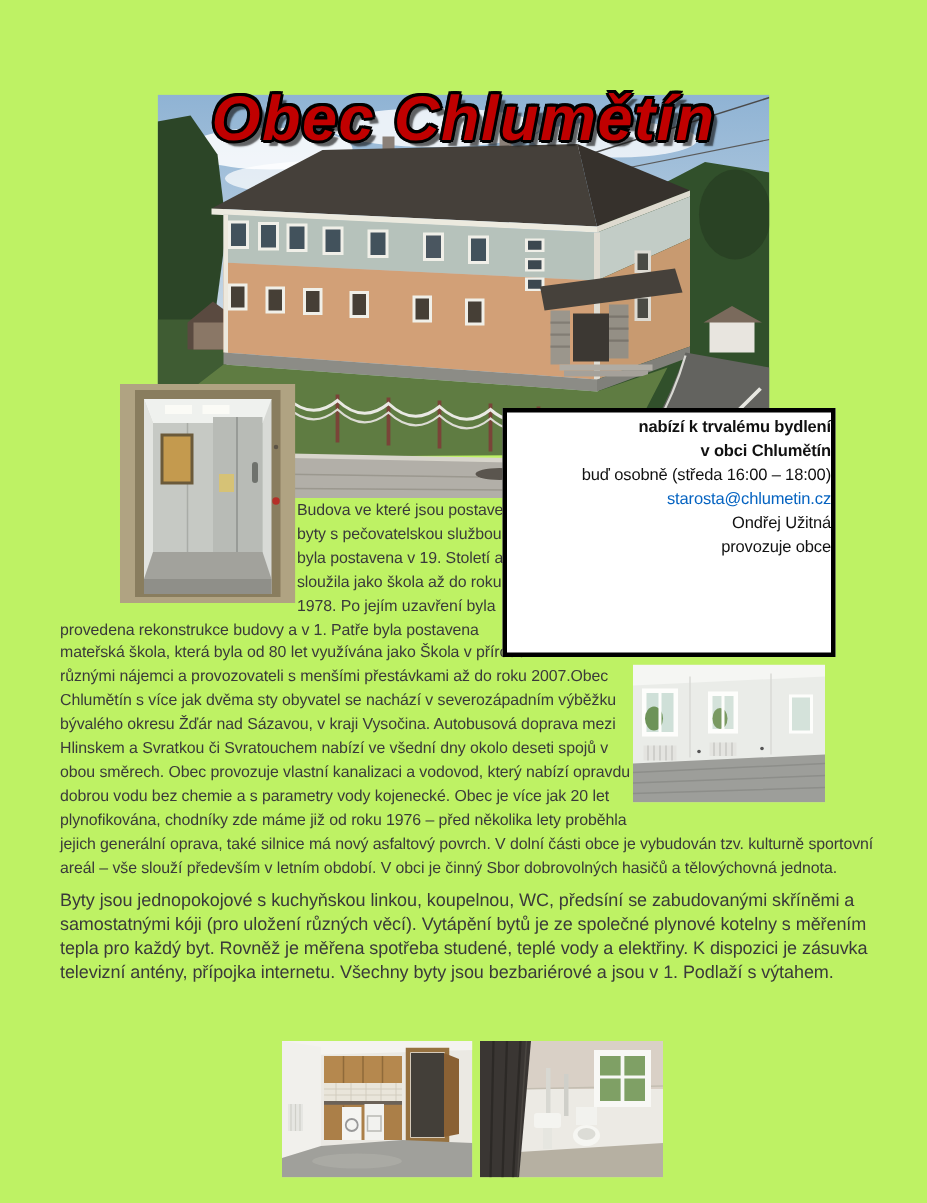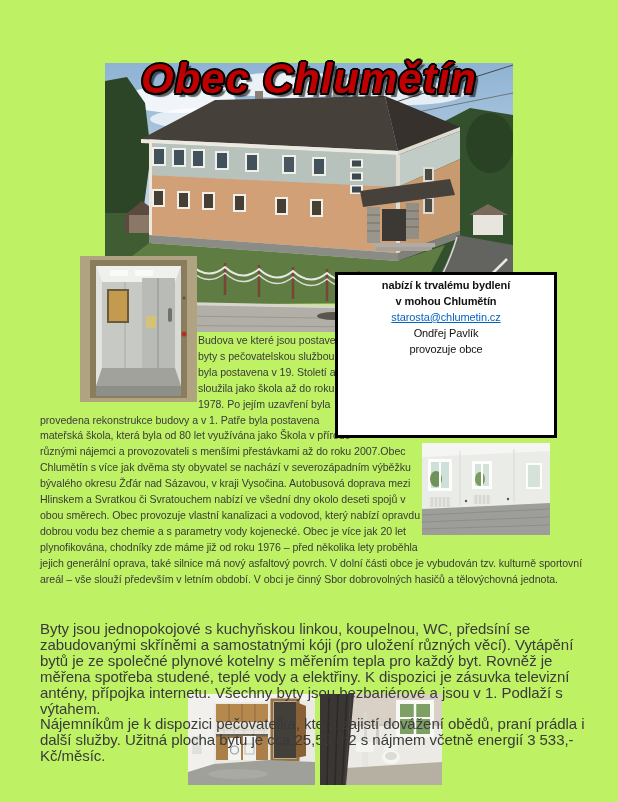--- a/index.html
+++ b/index.html
@@ -13,32 +13,32 @@
   .kitchen{left:188px;top:694px;width:127px;height:91px;z-index:2;}
   .bathroom{left:320px;top:694px;width:122px;height:91px;z-index:2;}
   .title{position:absolute;left:105px;top:56px;width:408px;z-index:5;text-align:center;
          font-size:42px;line-height:1.1;font-weight:bold;font-style:italic;color:#c00000;
          letter-spacing:1px;
          text-shadow:2px 0 #000,-2px 0 #000,0 2px #000,0 -2px #000,
                      1.5px 1.5px #000,-1.5px 1.5px #000,1.5px -1.5px #000,-1.5px -1.5px #000,
                      4px 4px 1px rgba(20,20,20,.65);}
   .infobox{position:absolute;left:335px;top:272px;width:222px;height:166px;z-index:6;
            box-sizing:border-box;background:#fff;border:3px solid #000;
-           text-align:center;font-size:11px;line-height:16px;color:#111;padding-top:2px;
+           text-align:right;font-size:11px;line-height:16px;color:#111;padding-top:2px;
            letter-spacing:-0.1px;}
   .infobox .b{font-weight:bold;}
-  a.email{color:#0563c1;text-decoration:underline;cursor:pointer;}
+  a.email{color:#0563c1;cursor:pointer;}
   .flow{position:absolute;left:40px;top:333px;width:556px;z-index:4;
         font-size:10.6px;line-height:15.9px;letter-spacing:-0.05px;text-align:left;}
   .sp{background:transparent;}
   .spL{float:left;width:158px;height:76px;}
   .spR1{float:right;width:240px;height:104px;}
   .spR2{float:right;clear:right;width:168px;height:114px;}
-  .para2{position:absolute;left:40px;top:621px;width:556px;z-index:4;
-         font-size:15px;line-height:15.9px;letter-spacing:-0.05px;}
+  .para2{position:absolute;left:40px;top:593px;width:556px;z-index:4;
+         font-size:12px;line-height:15.9px;letter-spacing:-0.05px;}
 </style>
 </head>
 <body>
 
 <div class="page">
 
   <div class="photo building">
     <svg width="408" height="269" viewBox="0 0 408 269">
       <defs>
         <linearGradient id="sky" x1="0" y1="0" x2="0" y2="1">
@@ -176,23 +176,24 @@
       <rect x="66" y="60" width="10" height="12" fill="#d6c276"></rect>
       <path d="M22,112 L95,112 L101,130 L16,130 Z" fill="#a2a29c"></path>
       <rect x="16" y="130" width="85" height="10" fill="#8f8f89"></rect>
       <circle cx="104" cy="78" r="2.5" fill="#b53028"></circle>
       <circle cx="104" cy="42" r="1.5" fill="#5c5446"></circle>
     </svg>
   </div>
 
   <div class="infobox">
     <div class="b">nabízí k trvalému bydlení</div>
-    <div class="b">v mohou Chlumětín</div>
+    <div class="b">v obci Chlumětín</div>
+    <div>buď osobně (středa 16:00 – 18:00)</div>
     <div><a class="email">starosta@chlumetin.cz</a></div>
-    <div>Ondřej Pavlík</div>
+    <div>Ondřej Užitná</div>
     <div>provozuje obce</div>
   </div>
 
   <div class="photo room">
     <svg width="128" height="92" viewBox="0 0 128 92">
       <rect x="0" y="0" width="128" height="92" fill="#eaece8"></rect>
       <path d="M0,0 L128,0 L128,8 L0,14 Z" fill="#f5f6f3"></path>
       <line x1="38" y1="8" x2="38" y2="62" stroke="#d9dad6" stroke-width="1"></line>
       <line x1="92" y1="6" x2="92" y2="60" stroke="#d9dad6" stroke-width="1"></line>
       <rect x="6" y="16" width="24" height="32" fill="#fdfdfb"></rect>
@@ -218,21 +219,20 @@
 
   <div class="flow">
     <div class="sp spL"></div>
     <div class="sp spR1"></div>
     <div class="sp spR2"></div>
     <span>Budova ve které jsou postaveny byty s pečovatelskou službou byla postavena v 19. Století a sloužila jako škola až do roku 1978. Po jejím uzavření byla provedena rekonstrukce budovy a v 1. Patře byla postavena mateřská škola, která byla od 80 let využívána jako Škola v přírodě různými nájemci a provozovateli s menšími přestávkami až do roku 2007.Obec Chlumětín s více jak dvěma sty obyvatel se nachází v severozápadním výběžku bývalého okresu Žďár nad Sázavou, v kraji Vysočina. Autobusová doprava mezi Hlinskem a Svratkou či Svratouchem nabízí ve všední dny okolo deseti spojů v obou směrech. Obec provozuje vlastní kanalizaci a vodovod, který nabízí opravdu dobrou vodu bez chemie a s parametry vody kojenecké. Obec je více jak 20 let plynofikována, chodníky zde máme již od roku 1976 – před několika lety proběhla jejich generální oprava, také silnice má nový asfaltový povrch. V dolní části obce je vybudován tzv. kulturně sportovní areál – vše slouží především v letním období. V obci je činný Sbor dobrovolných hasičů a tělovýchovná jednota.</span>
   </div>
 
   <div class="para2">
     <div>Byty jsou jednopokojové s kuchyňskou linkou, koupelnou, WC, předsíní se zabudovanými skříněmi a samostatnými kóji (pro uložení různých věcí). Vytápění bytů je ze společné plynové kotelny s měřením tepla pro každý byt. Rovněž je měřena spotřeba studené, teplé vody a elektřiny. K dispozici je zásuvka televizní antény, přípojka internetu. Všechny byty jsou bezbariérové a jsou v 1. Podlaží s výtahem.</div>
-    <div>Nájemníkům je k dispozici pečovatelka, která zajistí dovážení obědů, praní prádla i další služby. Užitná plocha bytu je cca 25,59 m2 s nájmem včetně energií 3 533,- Kč/měsíc.</div>
   </div>
 
   <div class="photo kitchen">
     <svg width="127" height="91" viewBox="0 0 127 91">
       <rect x="0" y="0" width="127" height="91" fill="#ebe9e3"></rect>
       <path d="M0,0 L127,0 L127,6 L0,10 Z" fill="#f4f3ef"></path>
       <path d="M0,0 L26,4 L26,70 L0,78 Z" fill="#f1f0ec"></path>
       <rect x="4" y="42" width="10" height="18" fill="#e6e6e2"></rect>
       <path d="M6,42 v18 M9,42 v18 M12,42 v18" stroke="#cfcfc9" stroke-width="0.8"></path>
       <rect x="28" y="10" width="52" height="18" fill="#b5884e"></rect>

